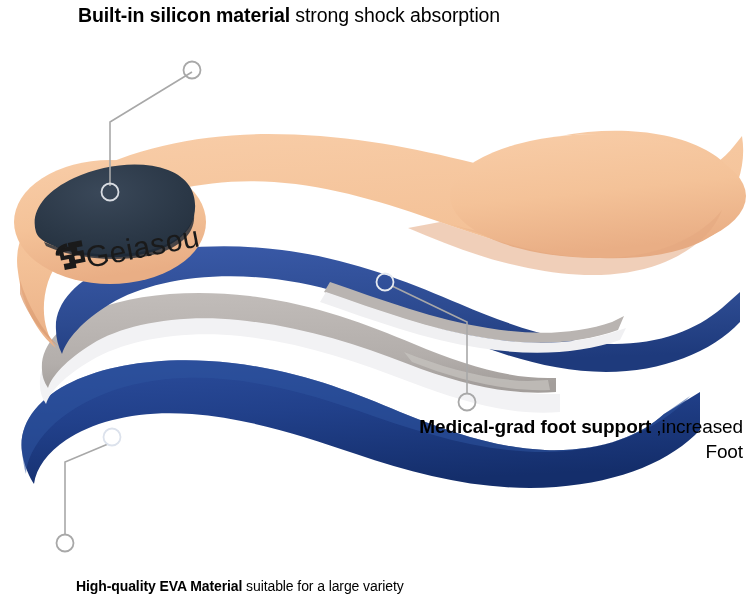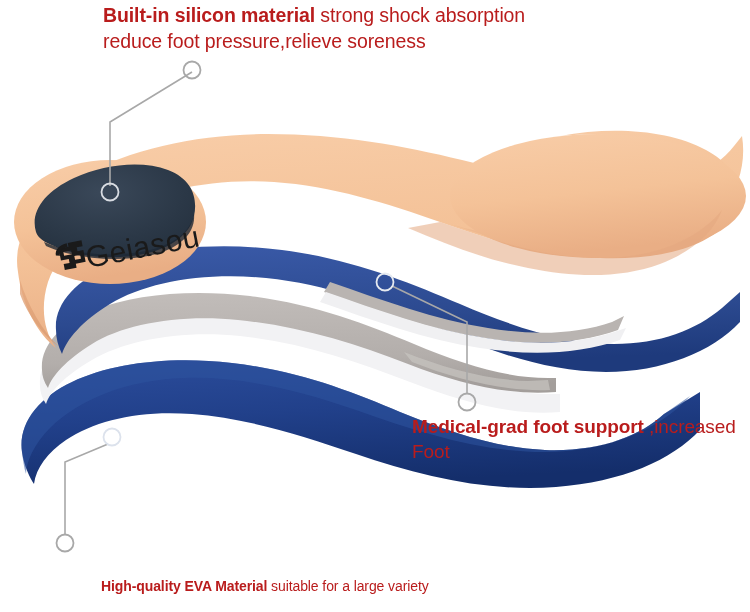--- a/index.html
+++ b/index.html
@@ -19,42 +19,42 @@
   }
   .art-layer {
     position: absolute;
     left: 0;
     top: 0;
     width: 750px;
     height: 612px;
   }
   .callout {
     position: absolute;
-    color: #b91c1c;
+    color: #000000;
     line-height: 1.32;
     letter-spacing: -0.1px;
-    margin-left: 25px;
   }
   .callout .lead {
     font-weight: bold;
   }
   .callout .rest {
     font-weight: normal;
   }
   #callout-silicon {
     left: 78px;
     top: 3px;
     width: 470px;
     font-size: 19.5px;
   }
   #callout-medical {
     left: 387px;
     top: 414px;
     width: 356px;
     font-size: 19px;
+    text-align: right;
   }
   #callout-eva {
     left: 76px;
     top: 577px;
     width: 470px;
     font-size: 14px;
   }
   .callout-line2 {
     display: block;
   }
@@ -286,21 +286,20 @@
 
     <g>
       <polyline points="108,444 65,462 65,535" fill="none" stroke="#A8A8A8" stroke-width="1.6"></polyline>
       <circle cx="112" cy="437" r="8.5" fill="none" stroke="#DCE2EC" stroke-width="1.8"></circle>
       <circle cx="65" cy="543" r="8.5" fill="none" stroke="#A8A8A8" stroke-width="1.8"></circle>
     </g>
   </svg>
 
   <div class="callout" id="callout-silicon">
     <span class="lead">Built-in silicon material</span><span class="rest"> strong shock absorption</span>
-    <span class="callout-line2">reduce foot pressure,relieve soreness</span>
   </div>
 
   <div class="callout" id="callout-medical">
     <span class="lead">Medical-grad foot support</span><span class="rest"> ,increased Foot</span>
   </div>
 
   <div class="callout" id="callout-eva">
     <span class="lead">High-quality EVA Material</span><span class="rest">  suitable for a large variety</span>
   </div>
 

